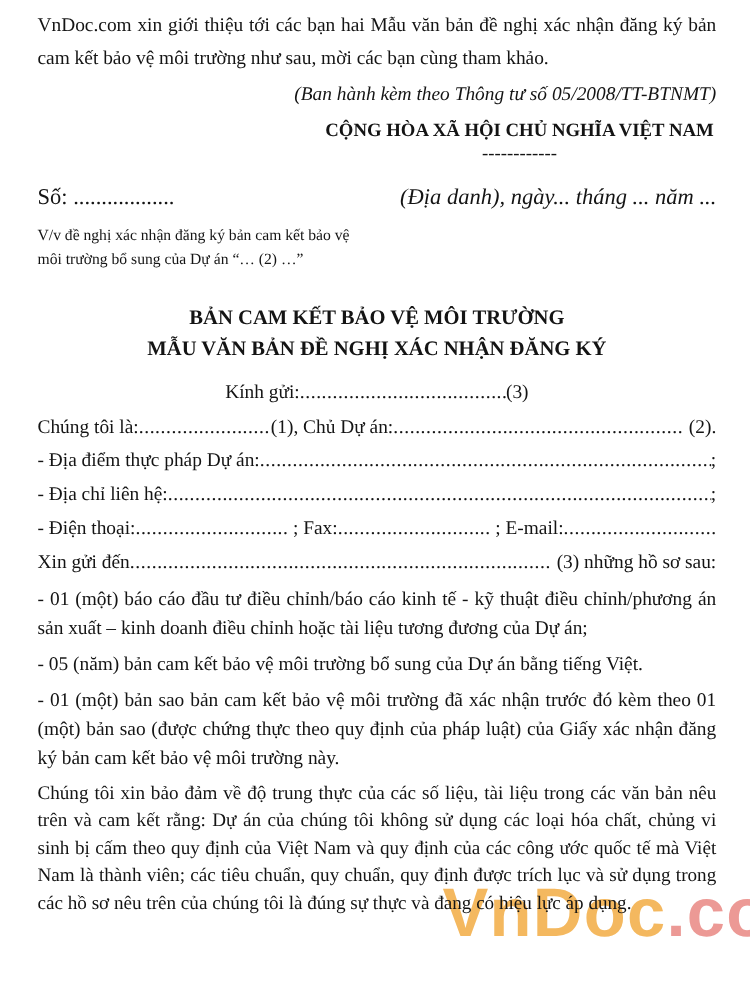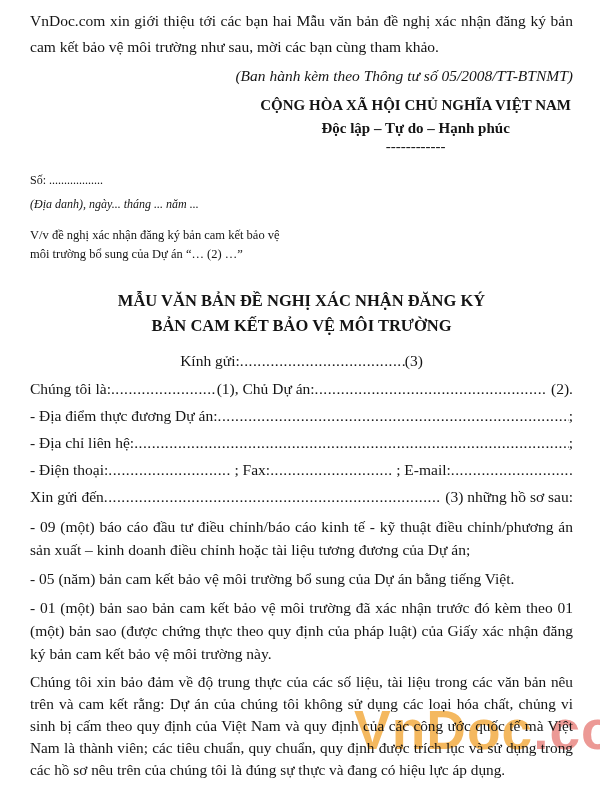--- a/index.html
+++ b/index.html
@@ -54,21 +54,21 @@
     text-align: center;
   }
   .nat-country { font-weight: bold; font-size: 15px; line-height: 24px; font-family: Liberation Serif, serif; }
   .nat-motto   { font-weight: bold; font-size: 15px; line-height: 23px; }
   .nat-divider { font-size: 15px; line-height: 12px; }
   .meta-row {
     display: flex;
     justify-content: space-between;
     align-items: baseline;
     margin-top: 16px;
-    font-size: 12px; line-height: 24px; flex-direction: column;
+    font-size: 18px; line-height: 24px;
   }
   .place-date { font-style: italic; }
   .subject {
     font-size: 12.5px; line-height: 19px;
     margin-top: 10px;
     max-width: 345px;
   }
   .doc-title {
     margin-top: 24px;
     text-align: center;
@@ -118,55 +118,54 @@
 
 <div class="page">
 
   <p class="intro">VnDoc.com xin giới thiệu tới các bạn hai Mẫu văn bản đề nghị xác nhận đăng ký bản cam kết bảo vệ môi trường như sau, mời các bạn cùng tham khảo.</p>
 
 
   <div class="issued-note">(Ban hành kèm theo Thông tư số 05/2008/TT-BTNMT)</div>
 
   <div class="national-header">
     <div class="nat-country">CỘNG HÒA XÃ HỘI CHỦ NGHĨA VIỆT NAM</div>
-    <div class="nat-motto">Độc lập – Tự do – Hạnh phúc</div>
     <div class="nat-divider">------------</div>
   </div>
 
   <div class="meta-row">
     <span>Số: ..................</span>
     <span class="place-date">(Địa danh), ngày... tháng ... năm ...</span>
   </div>
 
   <div class="subject">
     <div>V/v đề nghị xác nhận đăng ký bản cam kết bảo vệ</div>
     <div>môi trường bổ sung của Dự án “… (2) …”</div>
   </div>
 
   <div class="doc-title">
+    <div>BẢN CAM KẾT BẢO VỆ MÔI TRƯỜNG</div>
     <div>MẪU VĂN BẢN ĐỀ NGHỊ XÁC NHẬN ĐĂNG KÝ</div>
-    <div>BẢN CAM KẾT BẢO VỆ MÔI TRƯỜNG</div>
   </div>
 
   <div class="recipient">
     <span class="lbl">Kính gửi:</span>
       <span class="fill">........................................................................................................................................................................................................</span>
       <span class="lbl"> (3)</span>
   </div>
 
   <div class="fline">
     <span class="lbl">Chúng tôi là:</span>
       <span class="fill grow1">........................................................................................................................................................................................................</span>
       <span class="lbl">(1), Chủ Dự án:</span>
       <span class="fill grow2">........................................................................................................................................................................................................</span>
       <span class="lbl"> (2).</span>
   </div>
 
   <div class="fline">
-    <span class="lbl">- Địa điểm thực đương Dự án:</span>
+    <span class="lbl">- Địa điểm thực pháp Dự án:</span>
       <span class="fill grow1">........................................................................................................................................................................................................</span>
       <span class="lbl">;</span>
   </div>
 
   <div class="fline">
     <span class="lbl">- Địa chỉ liên hệ:</span>
       <span class="fill grow1">........................................................................................................................................................................................................</span>
       <span class="lbl">;</span>
   </div>
 
@@ -178,19 +177,19 @@
       <span class="lbl"> ; E-mail:</span>
       <span class="fill grow1">........................................................................................................................................................................................................</span>
   </div>
 
   <div class="fline">
     <span class="lbl">Xin gửi đến</span>
       <span class="fill grow1">........................................................................................................................................................................................................</span>
       <span class="lbl"> (3) những hồ sơ sau:</span>
   </div>
 
-  <p class="para">- 09 (một) báo cáo đầu tư điều chỉnh/báo cáo kinh tế - kỹ thuật điều chỉnh/phương án sản xuất – kinh doanh điều chỉnh hoặc tài liệu tương đương của Dự án;</p>
+  <p class="para">- 01 (một) báo cáo đầu tư điều chỉnh/báo cáo kinh tế - kỹ thuật điều chỉnh/phương án sản xuất – kinh doanh điều chỉnh hoặc tài liệu tương đương của Dự án;</p>
   <p class="para">- 05 (năm) bản cam kết bảo vệ môi trường bổ sung của Dự án bằng tiếng Việt.</p>
   <p class="para">- 01 (một) bản sao bản cam kết bảo vệ môi trường đã xác nhận trước đó kèm theo 01 (một) bản sao (được chứng thực theo quy định của pháp luật) của Giấy xác nhận đăng ký bản cam kết bảo vệ môi trường này.</p>
 
   <p class="commitment">Chúng tôi xin bảo đảm về độ trung thực của các số liệu, tài liệu trong các văn bản nêu trên và cam kết rằng: Dự án của chúng tôi không sử dụng các loại hóa chất, chủng vi sinh bị cấm theo quy định của Việt Nam và quy định của các công ước quốc tế mà Việt Nam là thành viên; các tiêu chuẩn, quy chuẩn, quy định được trích lục và sử dụng trong các hồ sơ nêu trên của chúng tôi là đúng sự thực và đang có hiệu lực áp dụng.</p>
 
 </div>
 
 </body></html>

